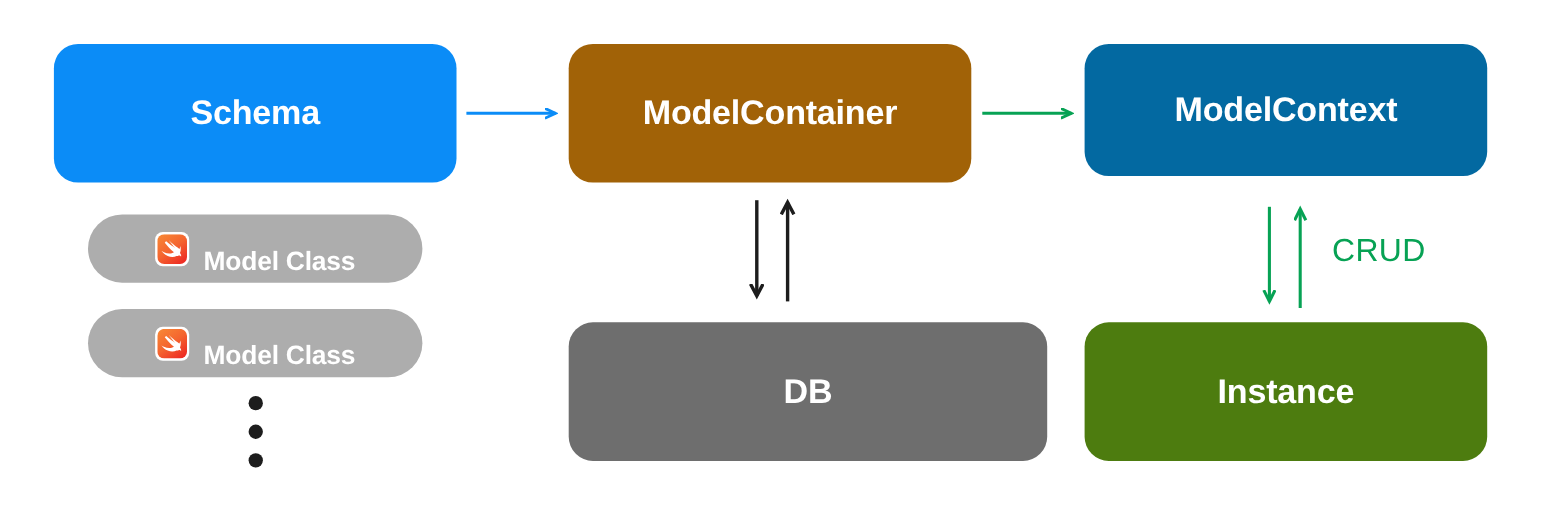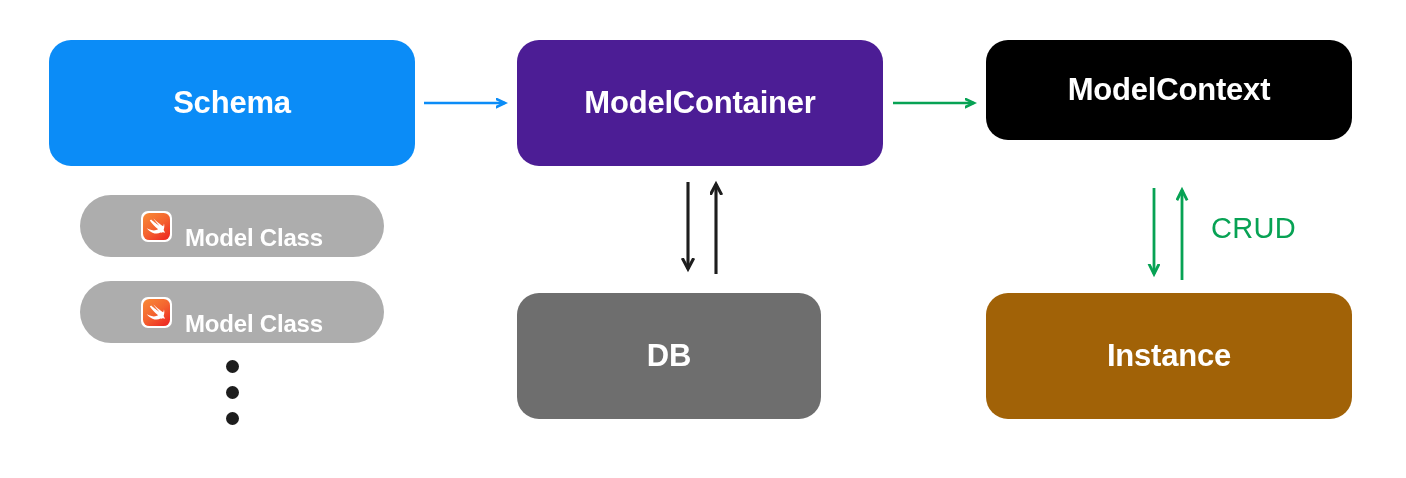--- a/index.html
+++ b/index.html
@@ -35,42 +35,42 @@
   .node-schema {
     left: 49px;  top: 40px;
     width: 366px; height: 126px;
     background: #0b8cf7;
     font-size: 31px;
   }
 
   .node-modelcontainer {
     left: 517px; top: 40px;
     width: 366px; height: 126px;
-    background: #4c1d95;
+    background: #a16207;
     font-size: 31px;
   }
 
   .node-modelcontext {
     left: 986px; top: 40px;
-    width: 366px; height: 100px;
-    background: #000000;
+    width: 366px; height: 120px;
+    background: #0369a1;
     font-size: 31px;
   }
 
   .node-db {
     left: 517px; top: 293px;
-    width: 304px; height: 126px;
+    width: 435px; height: 126px;
     background: #6e6e6e;
     font-size: 31px;
   }
 
   .node-instance {
     left: 986px; top: 293px;
     width: 366px; height: 126px;
-    background: #a16207;
+    background: #4d7c0f;
     font-size: 31px;
   }
 
   
   .pill {
     position: absolute;
     left: 80px;
     width: 304px;
     height: 62px;
     background: #adadad;

